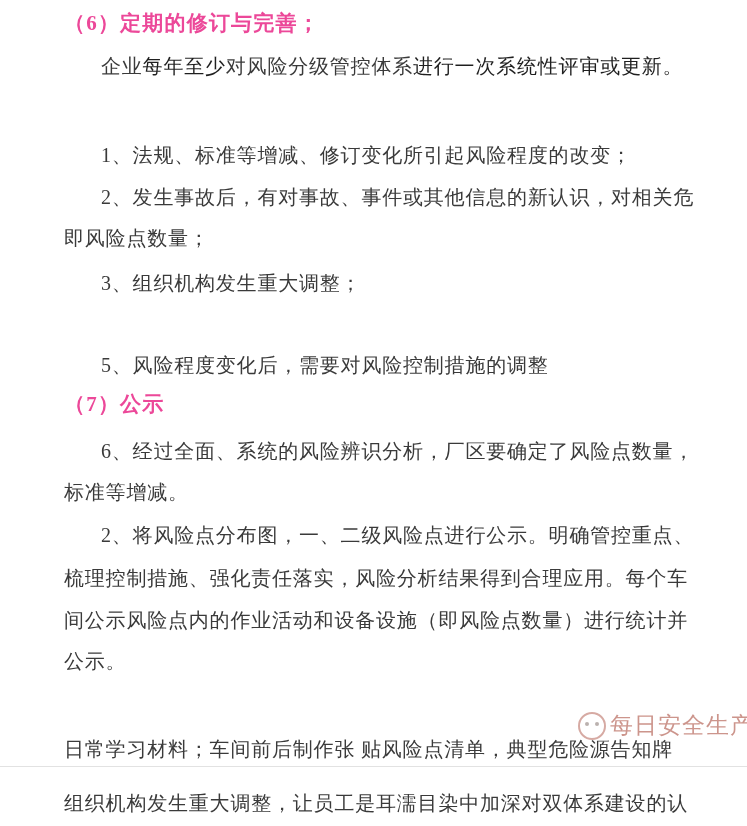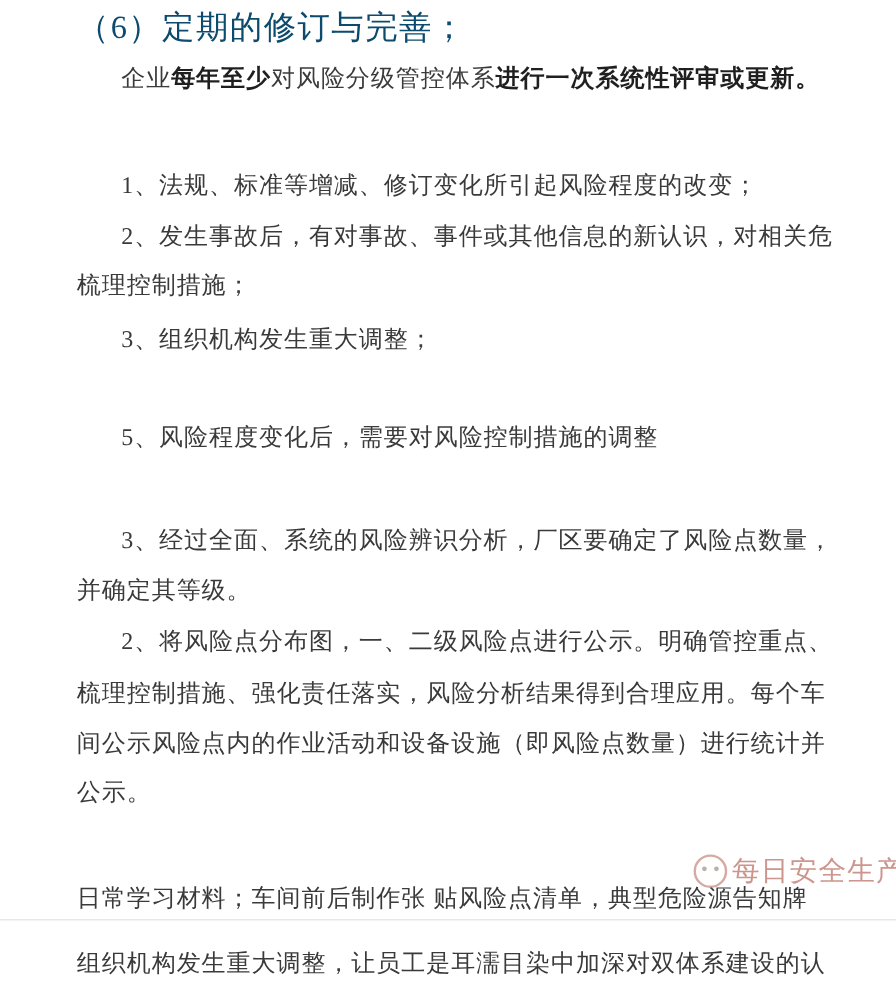--- a/index.html
+++ b/index.html
@@ -16,26 +16,26 @@
     left: 64px;
     height: 26px;
     line-height: 26px;
     font-size: 20px;
     letter-spacing: 0.8px;
     color: #3a3a3a;
     white-space: pre;
   }
   .ind { left: 101px; }
   .h {
-    font-weight: normal;
-    font-size: 27px;
-    color: #0c4a6e;
+    font-weight: bold;
+    font-size: 21px;
+    color: #ec4899;
     letter-spacing: 1.2px;
   }
-  .b { font-weight: bold; color: #1f1f1f; }
+  .b { font-weight: normal; color: #1f1f1f; }
   .divider {
     position: absolute;
     left: 0;
     top: 766px;
     width: 747px;
     height: 1px;
     background: #e2e2e2;
   }
   .watermark {
     position: absolute;
@@ -76,27 +76,28 @@
 <body>
 
 <div class="page">
 
   <div class="line h" style="top:10px">（6）定期的修订与完善；</div>
 
   <div class="line ind" style="top:53px"><span>企业</span><span class="b">每年至少</span><span>对风险分级管控体系</span><span class="b">进行一次系统性评审或更新。</span></div>
 
   <div class="line ind" style="top:142px">1、法规、标准等增减、修订变化所引起风险程度的改变；</div>
   <div class="line ind" style="top:184px">2、发生事故后，有对事故、事件或其他信息的新认识，对相关危</div>
-  <div class="line" style="top:225px">梳理控制措施；</div>
+  <div class="line" style="top:225px">即风险点数量；</div>
   <div class="line ind" style="top:270px">3、组织机构发生重大调整；</div>
   <div class="line ind" style="top:352px">5、风险程度变化后，需要对风险控制措施的调整</div>
 
+  <div class="line h" style="top:391px">（7）公示</div>
 
-  <div class="line ind" style="top:438px">3、经过全面、系统的风险辨识分析，厂区要确定了风险点数量，</div>
-  <div class="line" style="top:479px">并确定其等级。</div>
+  <div class="line ind" style="top:438px">6、经过全面、系统的风险辨识分析，厂区要确定了风险点数量，</div>
+  <div class="line" style="top:479px">标准等增减。</div>
   <div class="line ind" style="top:522px">2、将风险点分布图，一、二级风险点进行公示。明确管控重点、</div>
   <div class="line" style="top:565px">梳理控制措施、强化责任落实，风险分析结果得到合理应用。每个车</div>
   <div class="line" style="top:607px">间公示风险点内的作业活动和设备设施（即风险点数量）进行统计并</div>
   <div class="line" style="top:648px">公示。</div>
   <div class="line" style="top:736px">日常学习材料；车间前后制作张 贴风险点清单，典型危险源告知牌</div>
 
   <div class="divider"></div>
 
   <div class="line" style="top:790px">组织机构发生重大调整，让员工是耳濡目染中加深对双体系建设的认</div>
 

